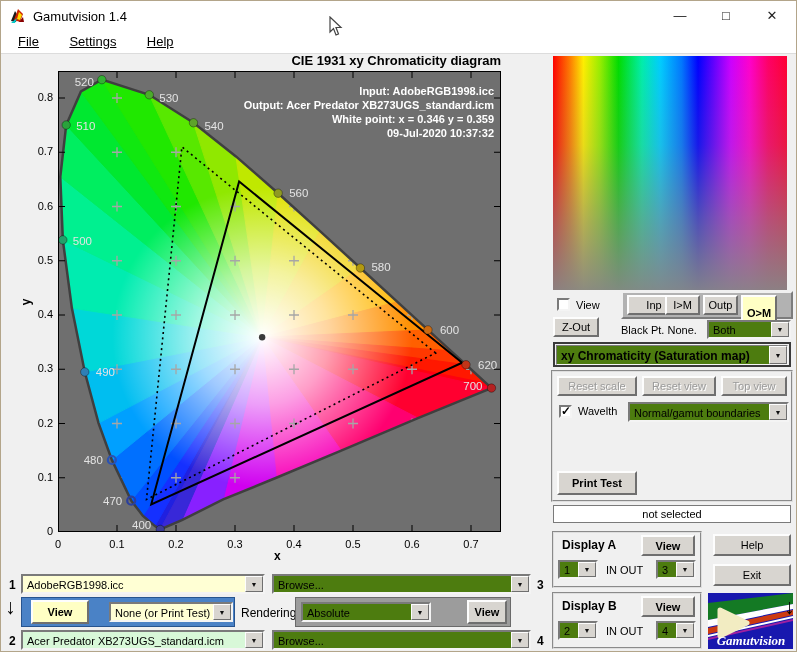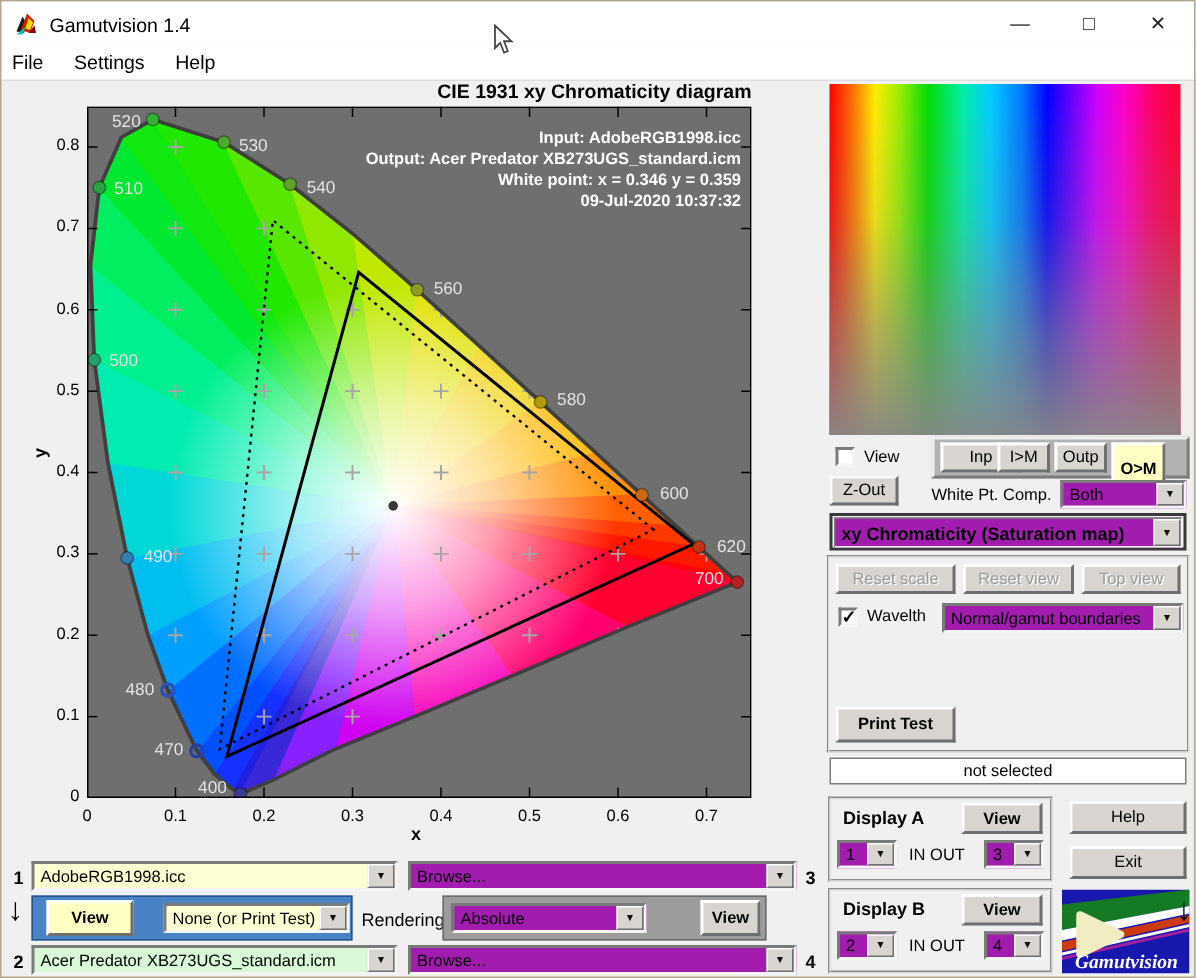--- a/index.html
+++ b/index.html
@@ -5,35 +5,35 @@
   html,body{margin:0;padding:0;background:#c8c8c8;}
   .window{position:relative;width:797px;height:652px;background:#f0f0f0;
     border:1px solid #b3a58a;box-sizing:border-box;overflow:hidden;
     font-family:"Liberation Sans",sans-serif;color:#000;}
   .titlebar{position:absolute;left:0;top:0;width:100%;height:30px;background:#ffffff;}
   .title-text{position:absolute;left:32px;top:8px;font-size:13px;}
   .caption-btn{position:absolute;top:6px;width:26px;height:18px;font-size:13px;
     text-align:center;line-height:18px;color:#222;}
   .menubar{position:absolute;left:0;top:30px;width:100%;height:22px;background:#ffffff;
     border-bottom:1px solid #dcdcdc;}
-  .menu-item{display:inline-block;padding:3px 9px 0 7px;font-size:13px;}
+  .menu-item{display:inline-block;padding:3px 9px 0 17px;font-size:13px;text-decoration:underline;}
   .chart-title{position:absolute;left:57px;top:52px;width:443px;text-align:right;
     font-size:13px;font-weight:bold;}
   .plot-svg{position:absolute;left:57px;top:70px;}
   .tick-label{position:absolute;font-size:11px;white-space:nowrap;}
   .axis-label{position:absolute;font-size:12px;font-weight:bold;}
   .label{position:absolute;font-size:11px;white-space:nowrap;}
   .blabel{position:absolute;font-size:11px;font-weight:bold;white-space:nowrap;}
   .btn{position:absolute;background:#d8d5d0;border:2px solid;
     border-color:#fdfdfd #6f6f6f #6f6f6f #fdfdfd;font-size:11px;box-sizing:border-box;
     display:flex;align-items:center;justify-content:center;cursor:default;white-space:nowrap;}
   .btn.bold{font-weight:bold;}
   .btn.disabled{color:#9b9b9b;text-shadow:1px 1px 0 #fff;}
   .btn.yellow{background:#ffffc4;}
-  .combo{position:absolute;background:#a21caf;border:2px solid;
+  .combo{position:absolute;background:#4d7c0f;border:2px solid;
     border-color:#7a7a7a #f4f4f4 #f4f4f4 #7a7a7a;box-sizing:border-box;
     display:flex;align-items:stretch;font-size:11px;}
   .combo .ctext{flex:1;padding:1px 4px 0 4px;white-space:nowrap;overflow:hidden;
     display:flex;align-items:center;}
   .combo .carrow{width:16px;background:#d8d5d0;border:1px solid;
     border-color:#fdfdfd #6f6f6f #6f6f6f #fdfdfd;display:flex;align-items:center;
     justify-content:center;font-size:7px;color:#111;}
   .combo.yellow{background:#ffffd4;} .combo.green{background:#d8f8d8;}
   .combo.boldtext{font-weight:bold;font-size:12px;}
   .checkbox{position:absolute;width:13px;height:13px;background:#fff;border:2px solid;
@@ -290,21 +290,21 @@
   <span class="checkbox" style="left:556px;top:297px"></span>
   <span class="label" style="left:575px;top:298px">View</span>
 
   <div class="frame-raised" style="left:620px;top:290px;width:172px;height:28px"></div>
   <div class="btn" style="left:626px;top:294px;width:54px;height:20px">Inp</div>
   <div class="btn" style="left:664px;top:294px;width:35px;height:20px">I&gt;M</div>
   <div class="btn" style="left:702px;top:294px;width:35px;height:20px">Outp</div>
   <div class="btn bold yellow" style="left:740px;top:294px;width:36px;height:36px">O&gt;M</div>
 
   <div class="btn" style="left:552px;top:316px;width:46px;height:20px">Z-Out</div>
-  <span class="label" style="left:620px;top:323px">White Pt. Comp.</span>
+  <span class="label" style="left:620px;top:323px">Black Pt. None.</span>
   <div class="combo" style="left:706px;top:319px;width:84px;height:19px">
     <span class="ctext">Both</span>
     <span class="carrow">▼</span>
   </div>
 
   <div class="map-combo-frame"></div>
   <div class="combo boldtext" style="left:555px;top:344px;width:232px;height:20px;border-width:1px">
     <span class="ctext">xy Chromaticity (Saturation map)</span>
     <span class="carrow">▼</span>
   </div>

